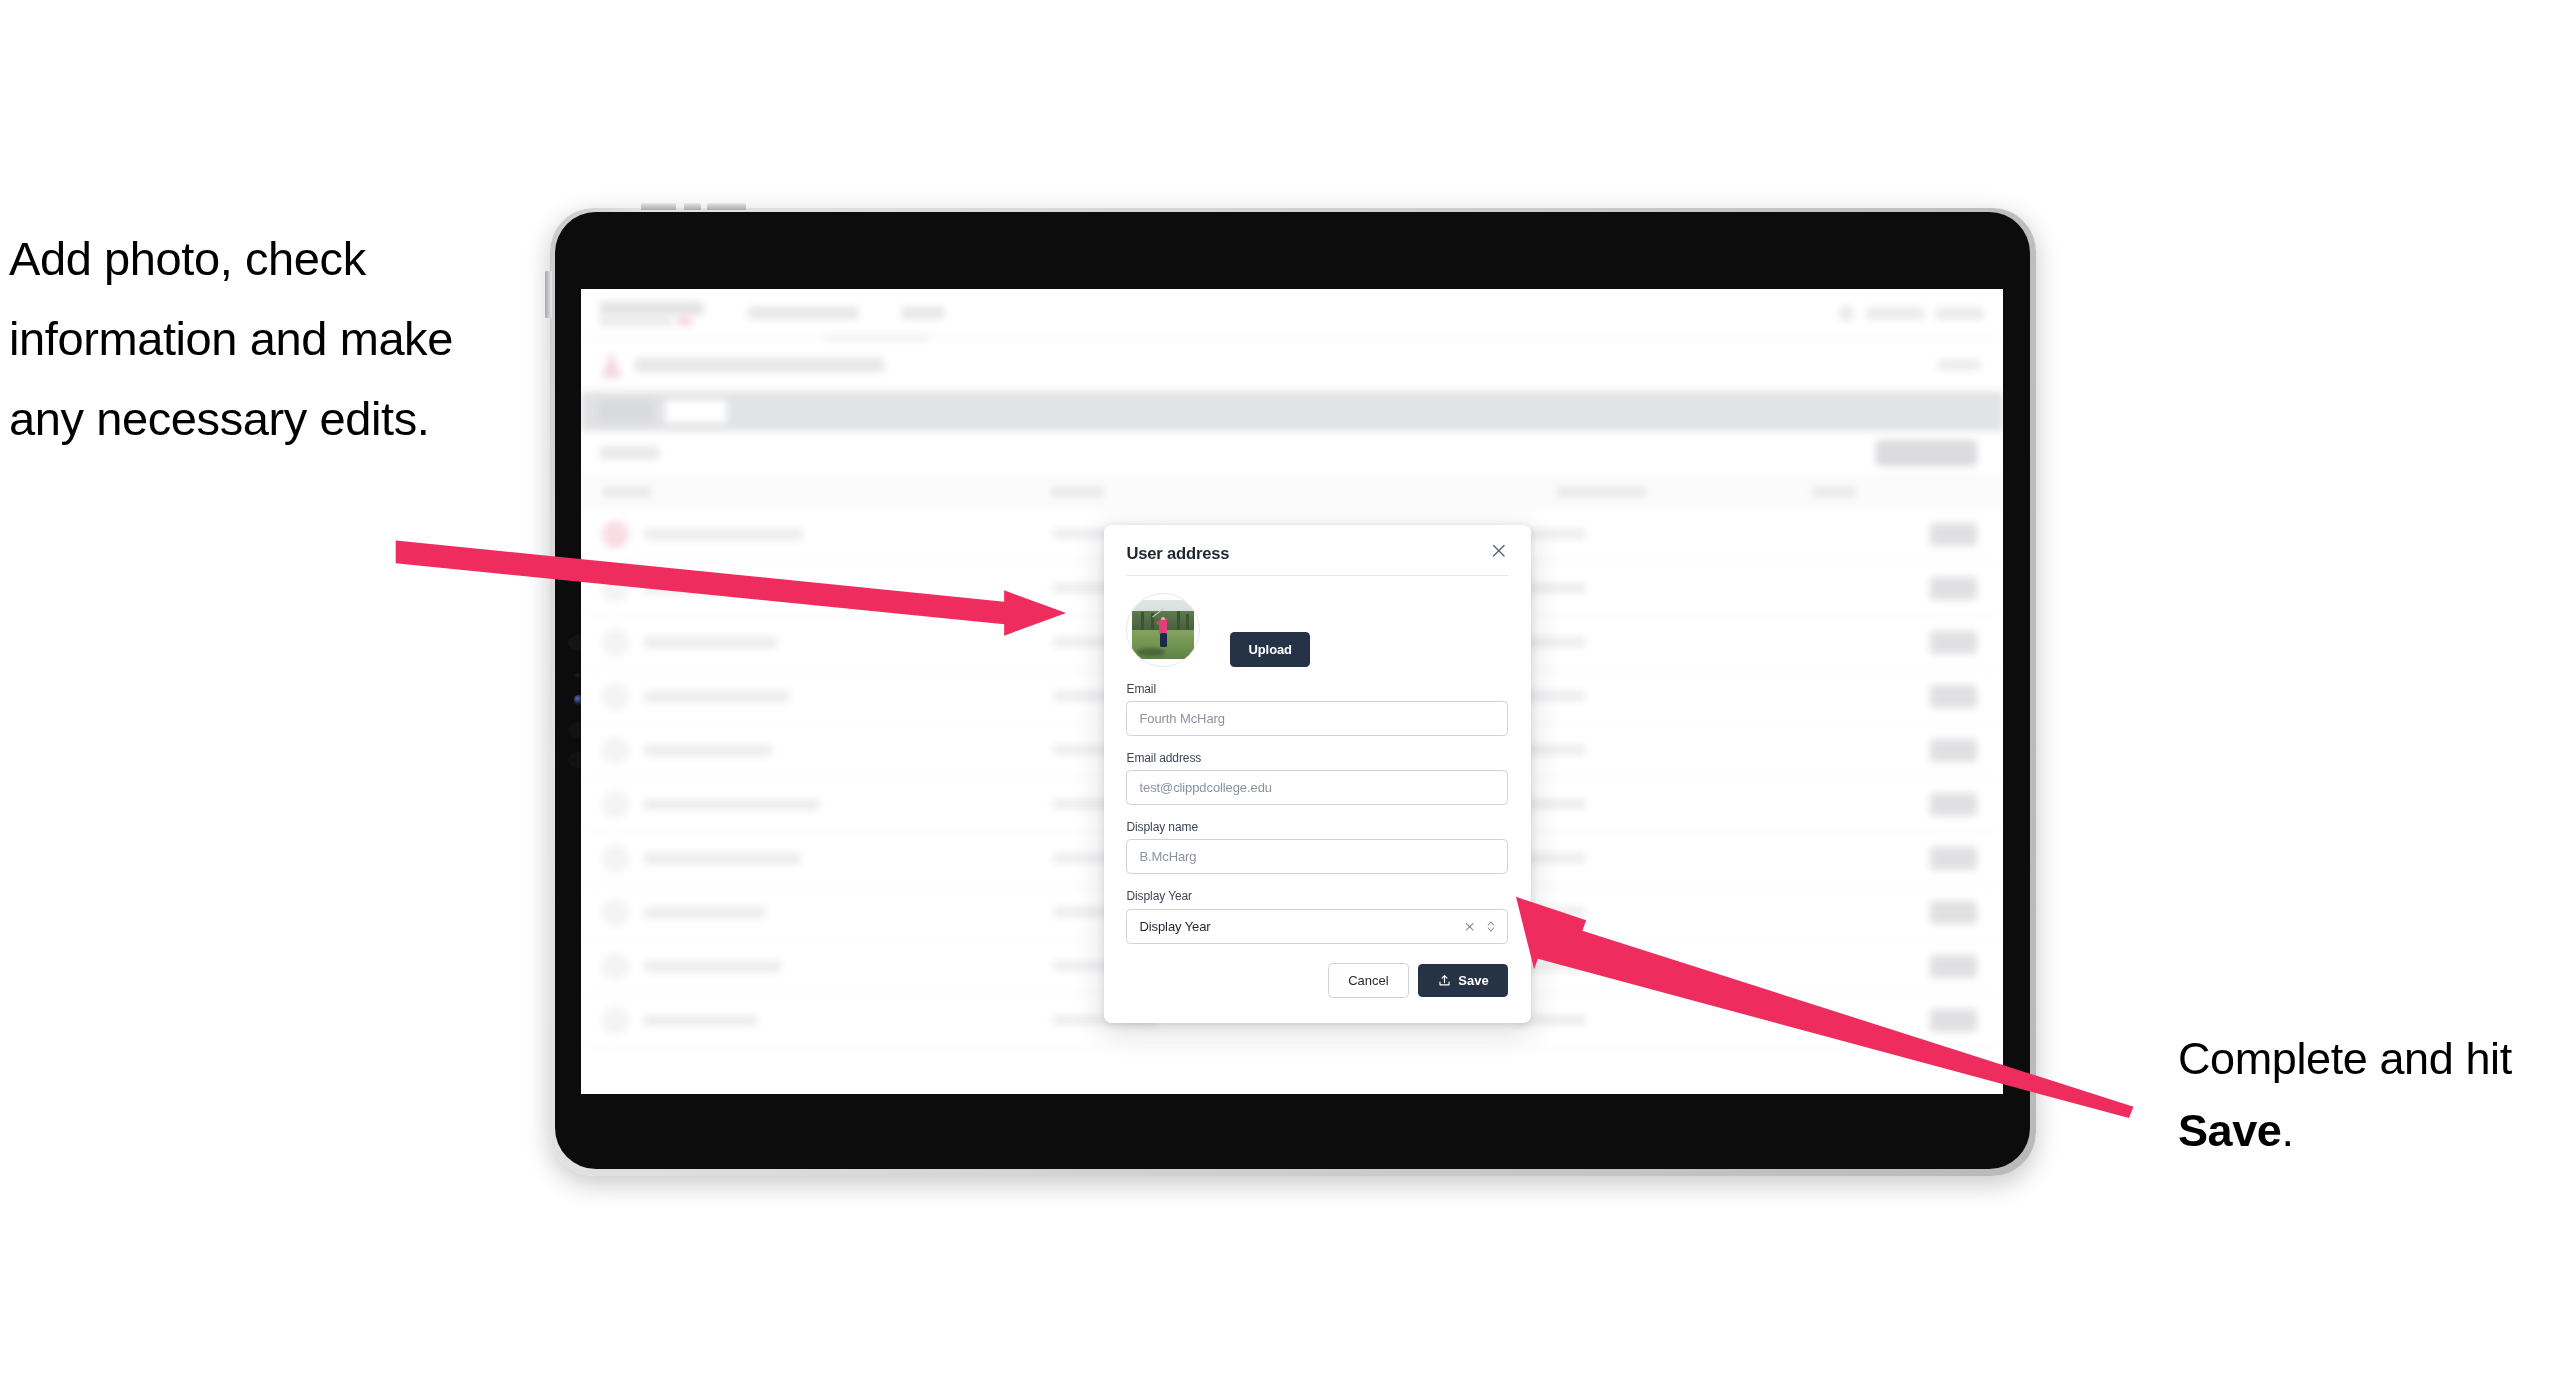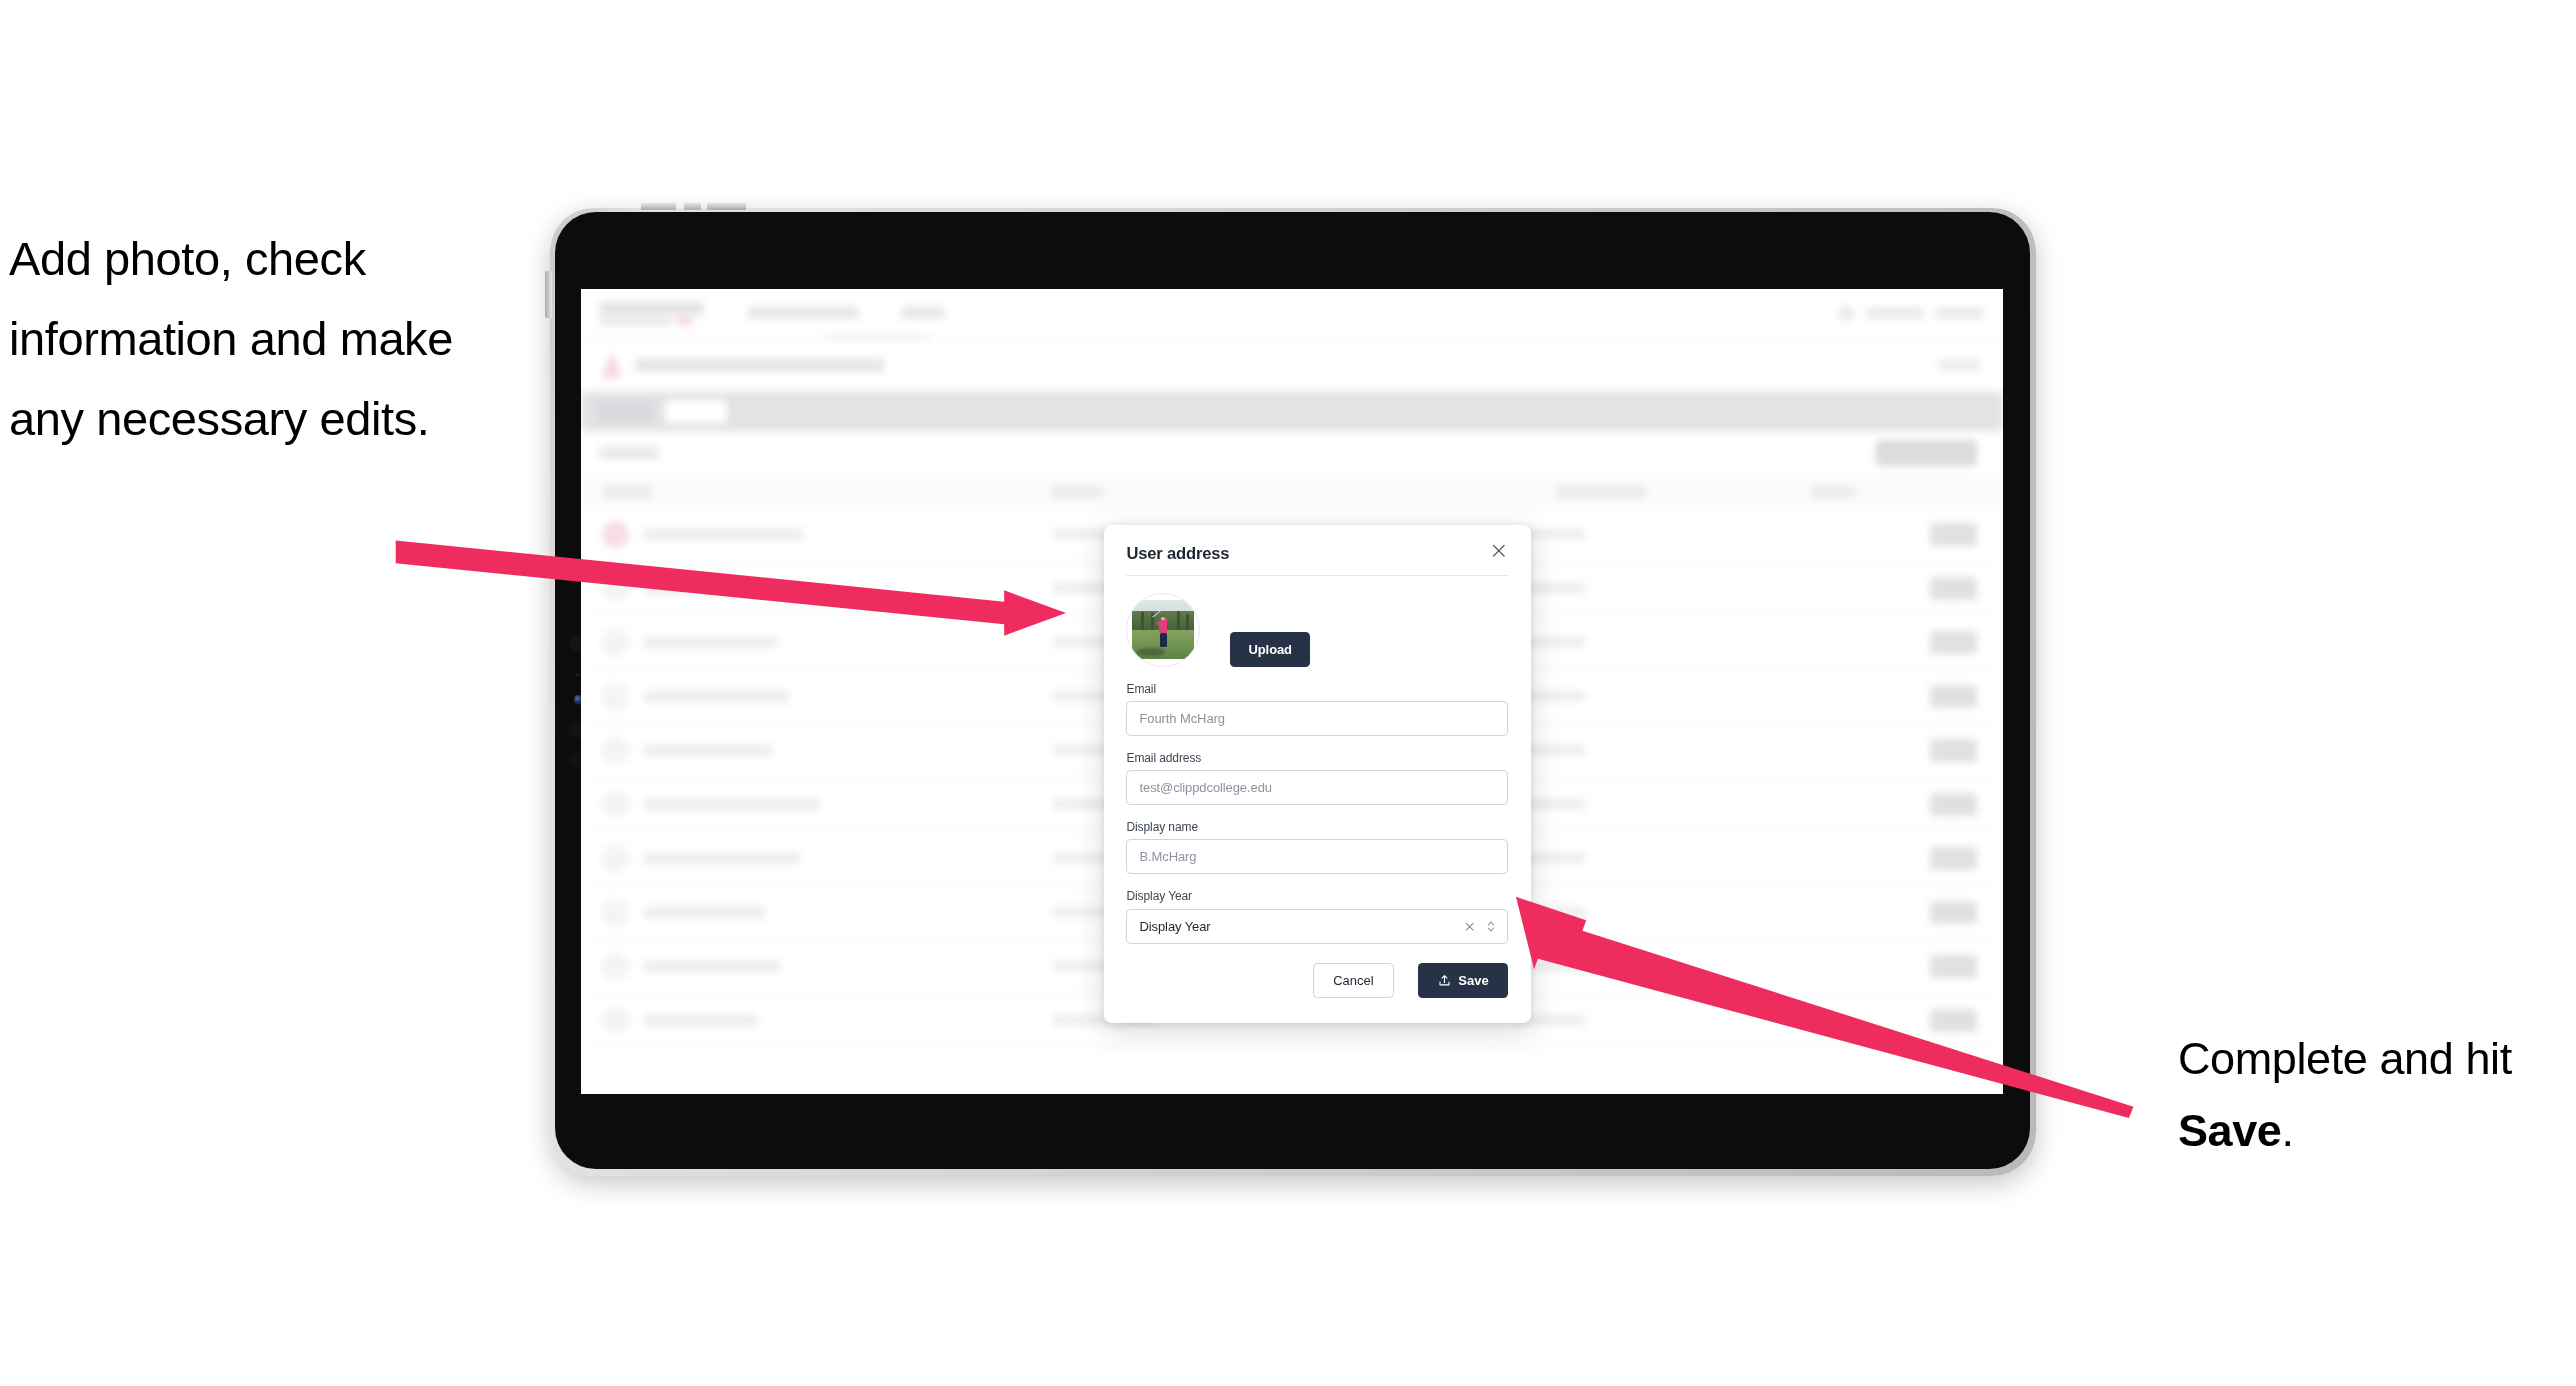--- a/index.html
+++ b/index.html
@@ -322,22 +322,22 @@
     font-weight: 400;
     cursor: pointer;
   }
   .select-adorn {
     display: flex; align-items: center; gap: 10.6px; color: #7b8characteristic;
   }
   .select-adorn { color: #838b99; }
   .select-adorn svg { display: block; }
 
   #modal-actions {
-    display: flex; justify-content: flex-end; 
-    gap: 24px; margin-top: 19.6px;
+    display: flex; justify-content: flex-end; align-items: center;
+    gap: 9px; margin-top: 19.6px;
   }
   #cancel-button {
     background: #ffffff;
     border: 0.8px solid #ced2d9;
     border-radius: 4.5px;
     padding: 9px 19.6px;
     font-size: 13px;
     color: #1f2733;
     cursor: pointer;
     font-family: "Liberation Sans", sans-serif;

